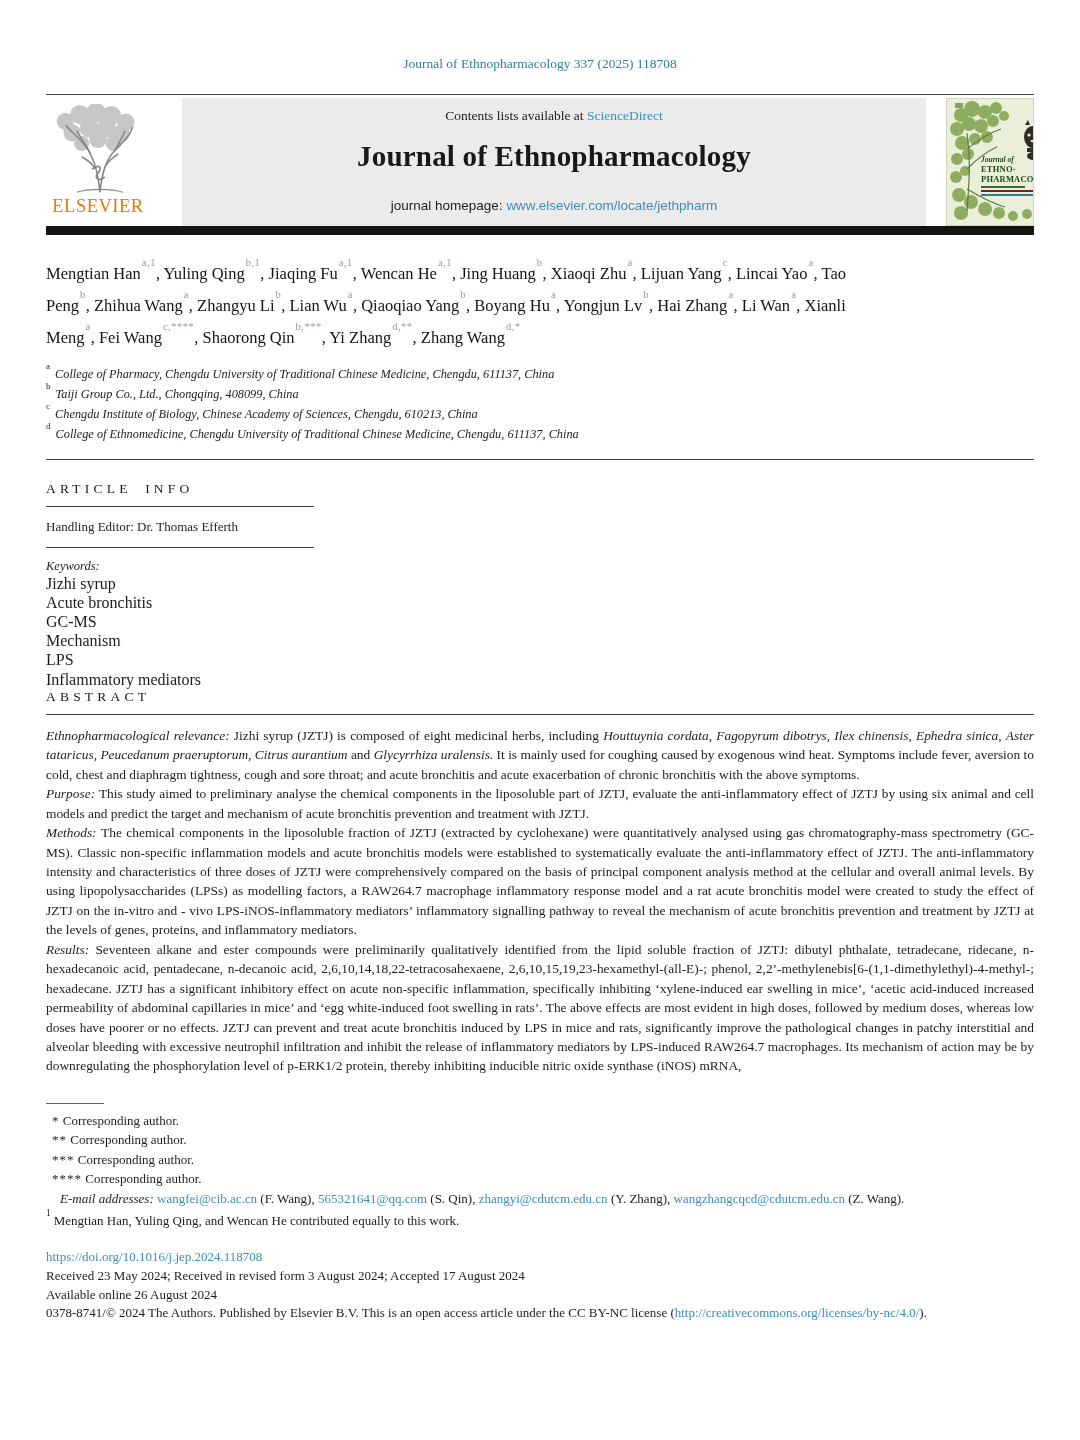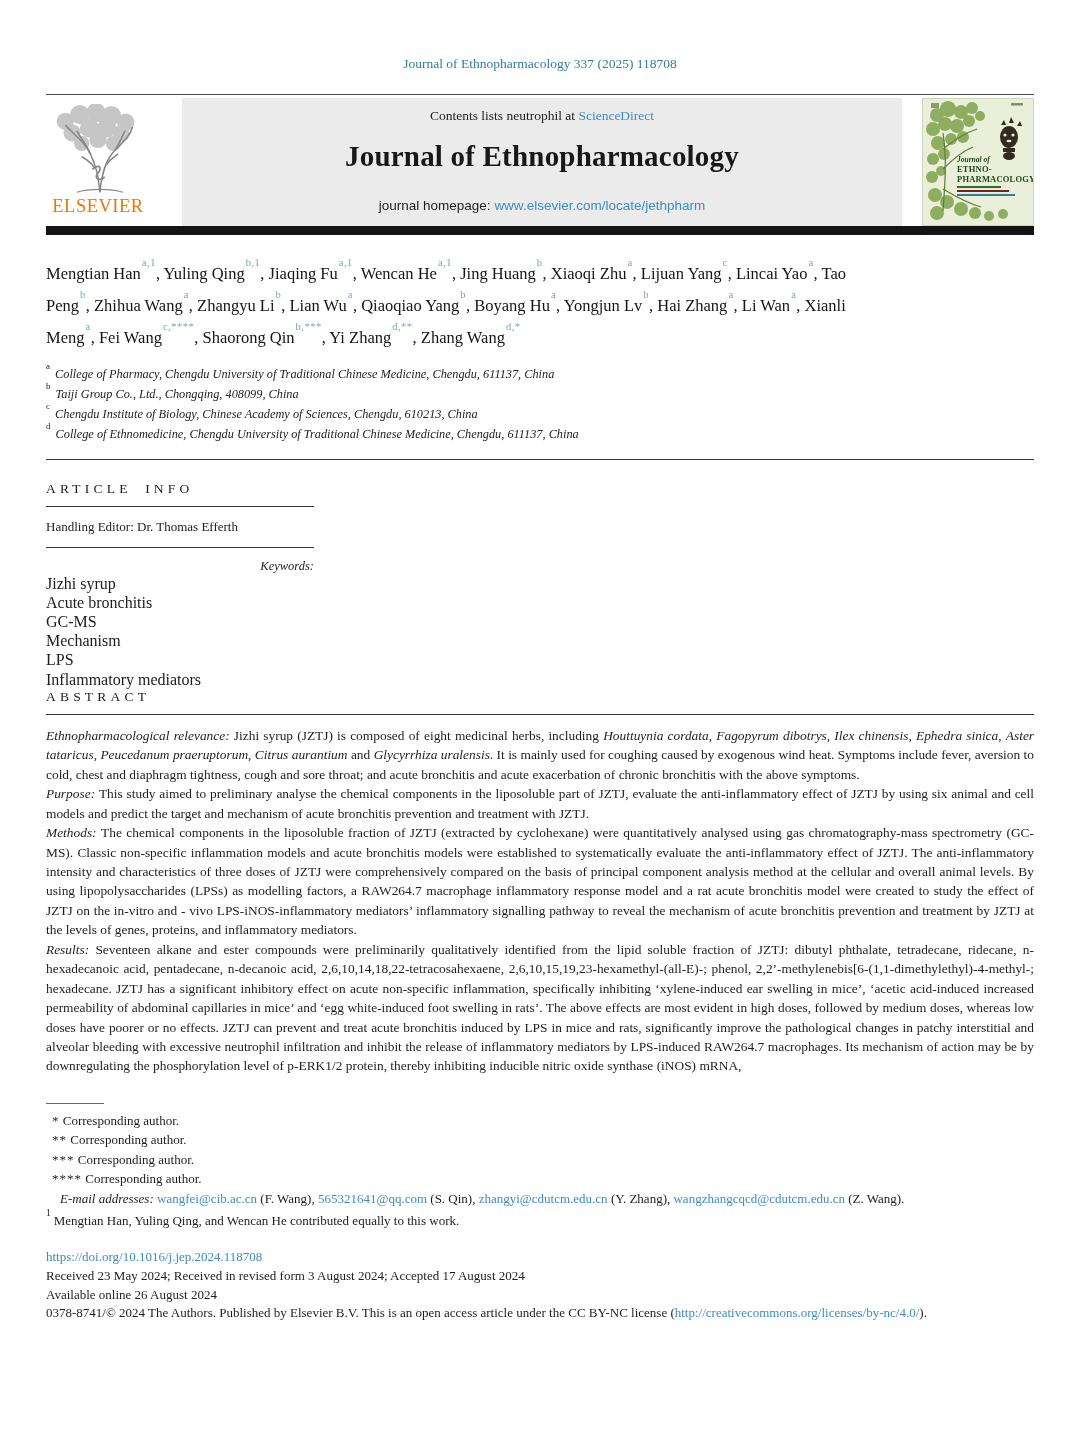--- a/index.html
+++ b/index.html
@@ -17,21 +17,21 @@
 
   
   .header-row { margin-top:3px; height:128px; display:flex; align-items:stretch; }
   .els-logo { width:104px; display:flex; flex-direction:column; align-items:center; justify-content:flex-start; padding-top:6px; }
   .els-word { font-size:18.5px; letter-spacing:0.5px; color:#e97806; margin-top:-2px; font-family:"Liberation Serif",serif; }
   .banner { flex:1; background:#ebebeb; margin-left:32px; text-align:center; padding-top:10px; }
   .banner .contents-line { font-size:13.5px; color:#222; }
   .banner .jtitle { font-size:29px; font-weight:600; color:#181818; margin-top:16px; letter-spacing:0.2px; }
   .banner .homepage-line { font-family:"Liberation Sans","DejaVu Sans",sans-serif; font-size:13.5px; color:#222; margin-top:25px; }
   .link { color:#3d8cbf; text-decoration:none; cursor:pointer; }
-  .cover { width:112px; margin-left:20px; position:relative; background:#e9efd8; border:1px solid #cfd6bd; overflow:hidden; }
+  .cover { width:88px; margin-left:20px; position:relative; background:#e9efd8; border:1px solid #cfd6bd; overflow:hidden; }
   .cover svg { position:absolute; inset:0; }
   .cover-text { position:absolute; left:34px; top:56px; color:#1d4a1a; }
   .cv1 { font-size:7.5px; font-weight:bold; font-style:italic; }
   .cv2,.cv3 { font-size:8.5px; font-weight:bold; letter-spacing:0.2px; }
   .cv-bars i { display:block; height:2px; margin-top:2px; background:#356b2a; width:44px; }
   .cv-bars i:nth-child(2){ width:52px; background:#7c1f1f; }
   .cv-bars i:nth-child(3){ width:58px; background:#2e7d9c; height:1.5px; }
   .black-bar { height:9px; background:#141414; }
 
   
@@ -51,21 +51,21 @@
   .main-rule { margin-top:16px; height:1px; background:#3a3a3a; }
 
   
   .columns { display:flex; padding-top:21px;flex-direction:column; }
   .col-left { width:268px; margin-right:36px; flex:none; }
   .col-right { flex:1; }
   .heading { font-size:13.5px; letter-spacing:4.2px; word-spacing:6px; color:#1a1a1a; }
   .sub-rule { height:1px; background:#3a3a3a; margin-top:9px; }
   .handling { font-size:13px; margin-top:12px; color:#222; }
   .left-rule2 { height:1px; background:#3a3a3a; margin-top:12px; }
-  .kw-label { font-style:italic; font-size:12.5px; margin-top:11px;text-align:right; }
+  .kw-label { font-style:italic; font-size:12.5px; margin-top:11px; }
   .keywords div { font-size:16px; line-height:19.2px; }
   .abstract-body { margin-top:11px; }
   .abs-p { font-size:13.4px; line-height:19.45px; text-align:justify; color:#1d1d1d; }
   .abs-p em { font-style:italic; }
 
   
   .fn-rule { margin-top:27px; width:58px; height:1px; background:#666; }
   .footnotes { margin-top:7px; font-size:13px; line-height:19.4px; color:#1d1d1d; }
   .fn-line { padding-left:6px; }
   .fn-marker { letter-spacing:1px; }
@@ -112,21 +112,21 @@
           <path d="M58 64 C62 58 66 56 71 52"></path>
           <path d="M44 68 C51 62 55 66 50 72 C45 78 52 81 57 76" stroke-width="1.8"></path>
           <path d="M28 92 C40 88 64 88 76 92" stroke-width="1.2"></path>
         </g>
       </svg>
       <div class="els-word">ELSEVIER</div>
     </div>
 
     <div class="banner">
       <div class="contents-line">
-        <span>Contents lists neutrophil at </span><a class="link" href="#">ScienceDirect</a>
+        <span>Contents lists available at </span><a class="link" href="#">ScienceDirect</a>
       </div>
       <div class="jtitle">Journal of Ethnopharmacology</div>
       <div class="homepage-line">
         <span>journal homepage: </span><a class="link" href="#">www.elsevier.com/locate/jethpharm</a>
       </div>
     </div>
 
     <div class="cover">
       <svg width="106" height="126" viewBox="0 0 106 126">
         <rect x="0" y="0" width="106" height="126" fill="#e9efd8"></rect>

